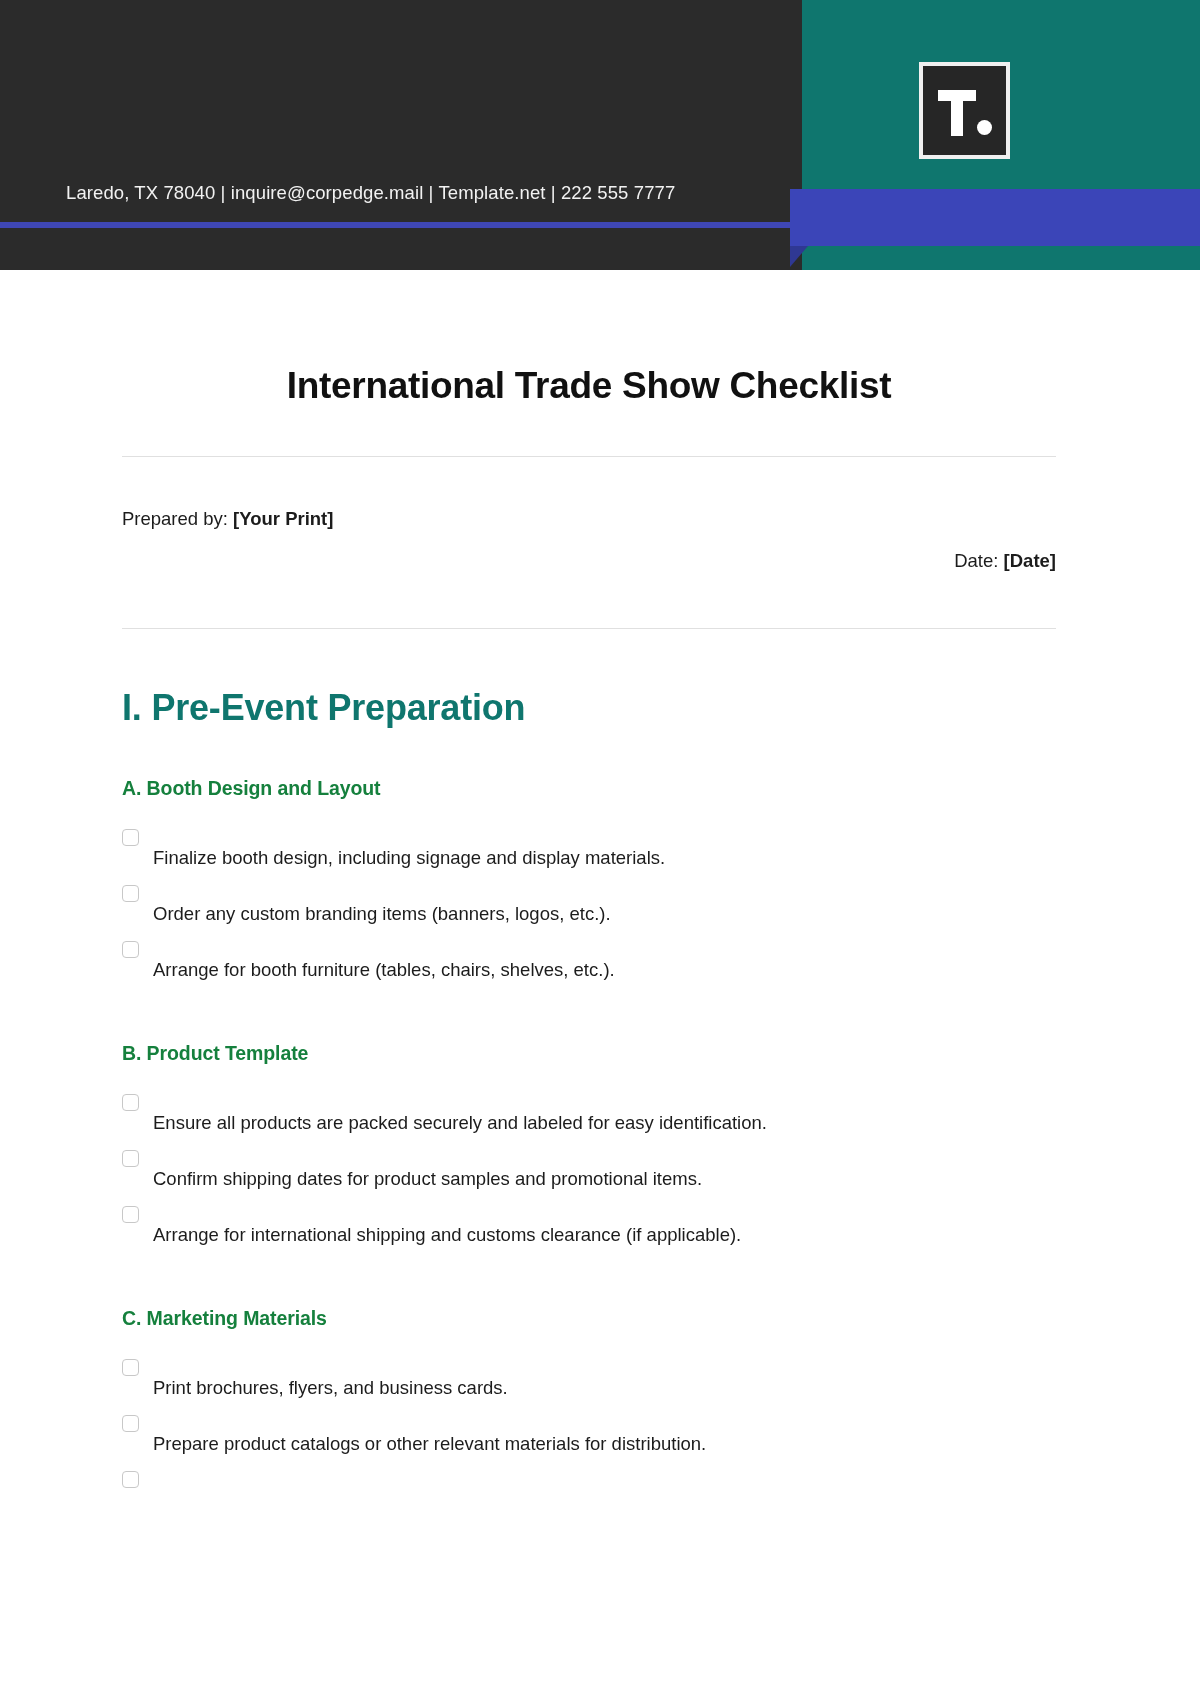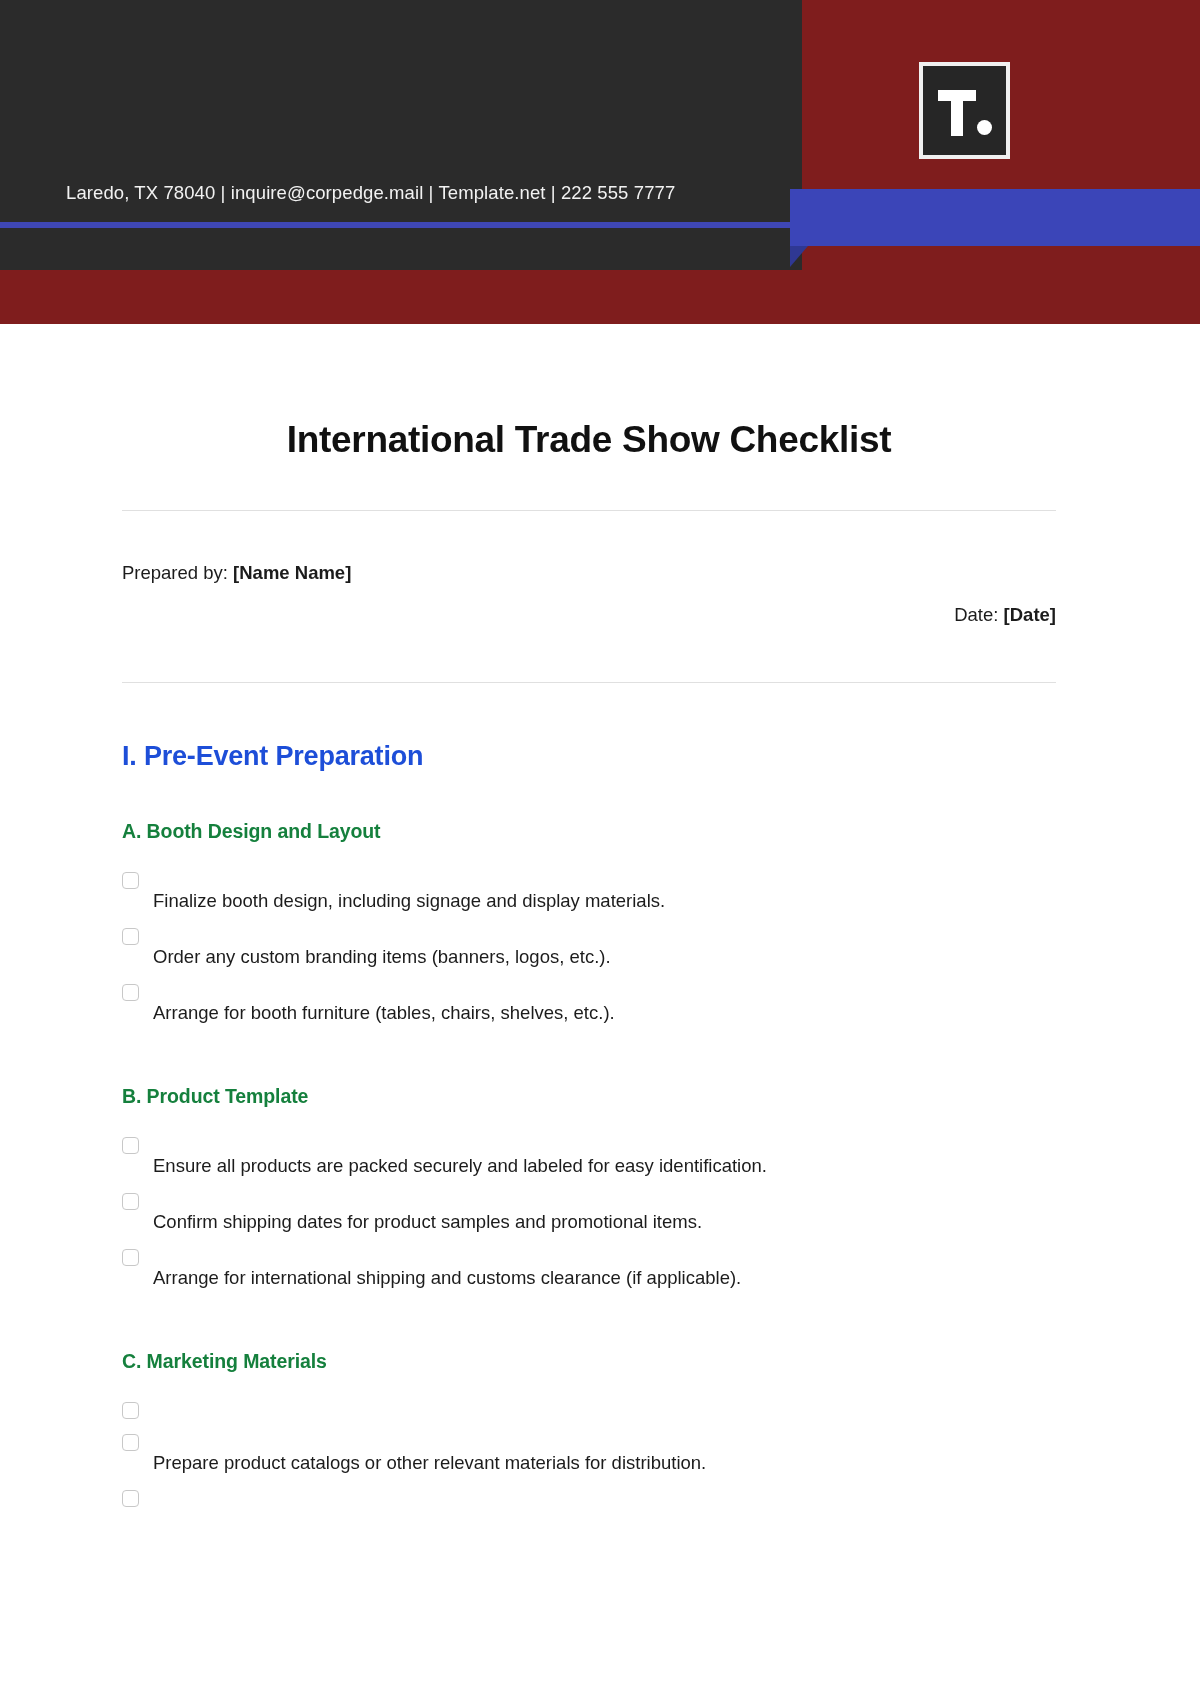--- a/index.html
+++ b/index.html
@@ -14,22 +14,22 @@
     font-family: "Liberation Sans", sans-serif;
     color: #1c1c1c;
     position: relative;
     overflow: hidden;
   }
 
   
   .header {
     position: relative;
     width: 1200px;
-    height: 324px;
-    background: #7f1d1d;
+    height: 270px;
+    background: #0f766e;
     overflow: hidden;
   }
 
   .header-dark {
     position: absolute;
     left: 0;
     top: 0;
     width: 802px;
     height: 270px;
     background: #2b2b2b;
@@ -157,24 +157,24 @@
 
   .divider-2 {
     height: 1px;
     background: #e0e0e0;
     margin-top: 52px;
   }
 
   .section { margin-top: 58px; }
 
   .section-heading {
-    font-size: 27px;
+    font-size: 36px;
     font-weight: 700;
     letter-spacing: -0.2px;
-    color: #1d4ed8;
+    color: #0f766e;
     margin-bottom: 48px;
   }
 
   .subsection { margin-bottom: 60px; }
   .subsection:last-child { margin-bottom: 0; }
 
   .subsection-heading {
     font-size: 19.5px;
     font-weight: 700;
     color: #15803d;
@@ -233,21 +233,21 @@
 
 <div class="doc">
 
   <h1 class="doc-title">International Trade Show Checklist</h1>
 
   <div class="divider"></div>
 
   <div class="meta">
     <div class="meta-line">
       <span class="meta-label">Prepared by:</span>
-      <span class="meta-value">[Name Name]</span>
+      <span class="meta-value">[Your Print]</span>
     </div>
     <div class="meta-line">
       <span class="meta-label">Date:</span>
       <span class="meta-value">[Date]</span>
     </div>
   </div>
 
   <div class="divider-2"></div>
 
   <div class="section">
@@ -287,20 +287,21 @@
           <span class="check-label">Arrange for international shipping and customs clearance (if applicable).</span>
         </li>
       </ul>
     </div>
 
     <div class="subsection">
       <h3 class="subsection-heading">C. Marketing Materials</h3>
       <ul class="checklist">
         <li class="check-item">
           <span class="checkbox"></span>
+          <span class="check-label">Print brochures, flyers, and business cards.</span>
         </li>
         <li class="check-item">
           <span class="checkbox"></span>
           <span class="check-label">Prepare product catalogs or other relevant materials for distribution.</span>
         </li>
         <li class="check-item">
           <span class="checkbox"></span>
         </li>
       </ul>
     </div>

